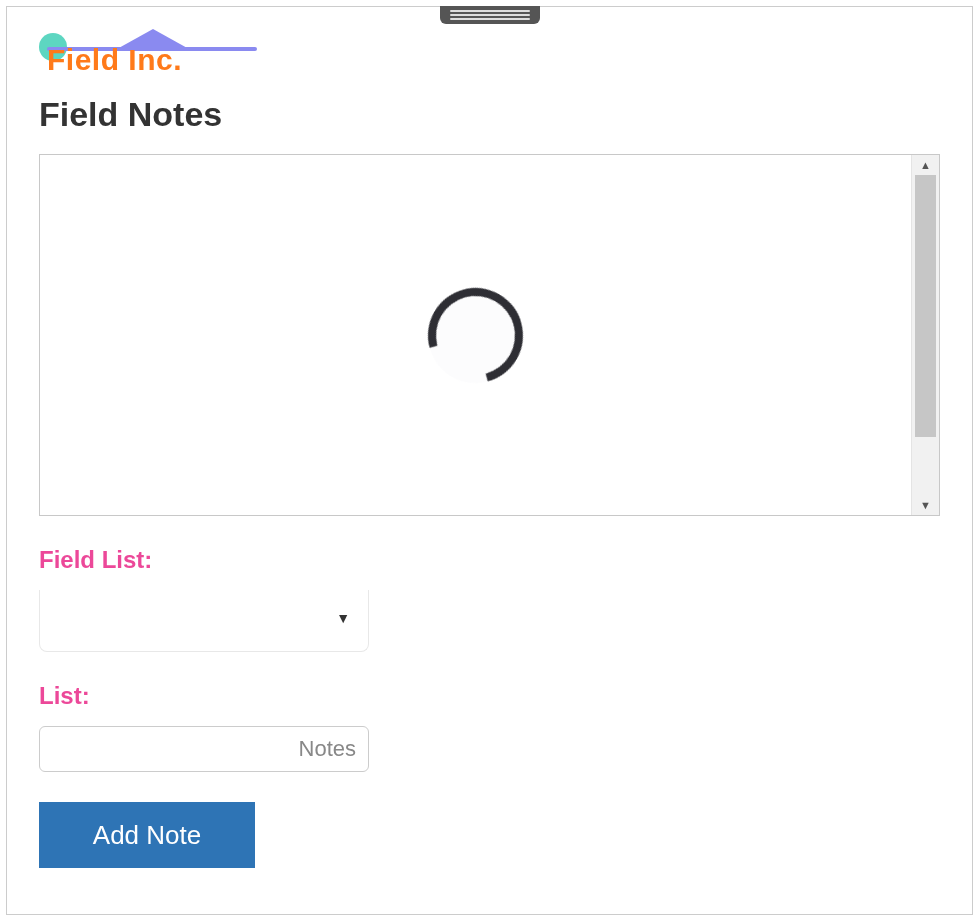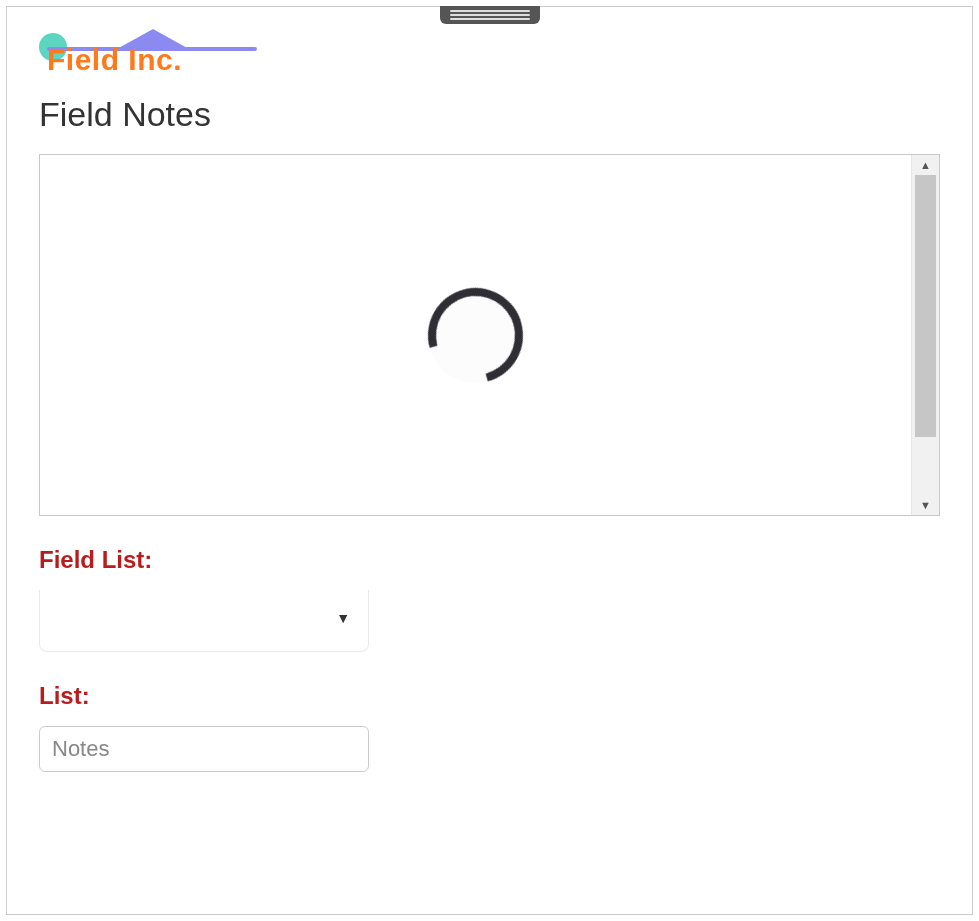--- a/index.html
+++ b/index.html
@@ -87,21 +87,21 @@
       top: 18px;
       left: 8px;
       font-size: 30px;
       font-weight: bold;
       color: #ff7a1a;
       letter-spacing: 0.5px;
       white-space: nowrap;
     }
     .page-title {
       font-size: 34px;
-      font-weight: 400;
+      font-weight: 700;
       color: #333;
       margin-bottom: 20px;
     }
     .map-container {
       position: relative;
       width: 100%;
       height: 362px;
       border: 1px solid #c8c8c8;
       background: #fff;
       display: flex;
@@ -152,21 +152,21 @@
       right: 3px;
       height: 82%;
       background: #c6c6c6;
     }
     .form-group {
       margin-top: 30px;
     }
     .form-label {
       font-size: 24px;
       font-weight: bold;
-      color: #b91c1c;
+      color: #ec4899;
       display: block;
       margin-bottom: 16px;
     }
     .select-wrap {
       position: relative;
       width: 330px;
       height: 62px;
       border: 1px solid #e8e8e8;
       border-top: none;
       border-radius: 0 0 8px 8px;
@@ -185,20 +185,21 @@
     }
     .notes-input {
       width: 330px;
       height: 46px;
       border: 1px solid #ccc;
       border-radius: 6px;
       padding: 0 12px;
       font-size: 22px;
       color: #333;
       outline: none;
+      text-align: right;
     }
     .notes-input::placeholder {
       color: #888;
     }
     .add-btn {
       margin-top: 30px;
       width: 216px;
       height: 66px;
       background: #2e74b5;
       color: #fff;
@@ -251,15 +252,18 @@
         <span></span>
         <span class="select-caret">▼</span>
       </div>
     </div>
 
     <div class="form-group">
       <label class="form-label">List:</label>
       <input type="text" class="notes-input" placeholder="Notes" value="" style="">
     </div>
 
+    <button class="add-btn">
+      <span>Add Note</span>
+    </button>
 
   </div>
 </div>
 
 </body></html>

